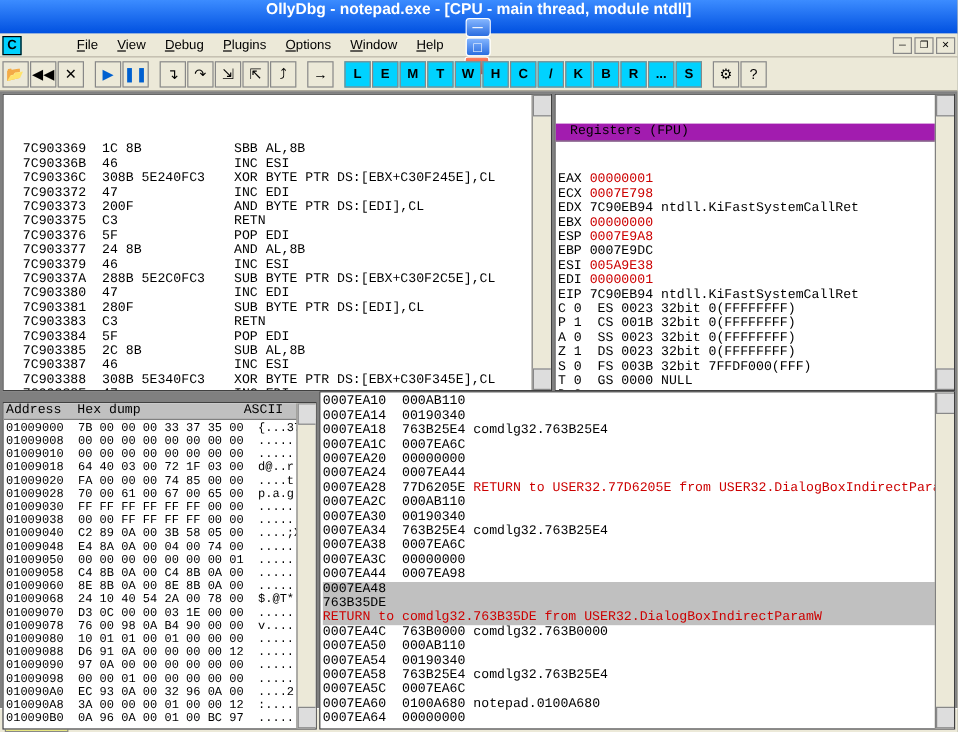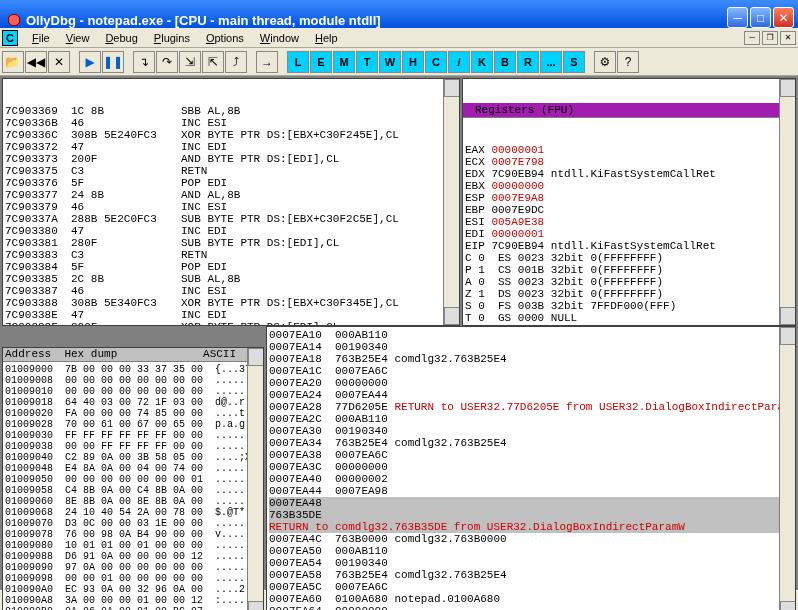--- a/index.html
+++ b/index.html
@@ -1,35 +1,35 @@
 <!DOCTYPE html>
 <html><head>
 <meta charset="utf-8">
 <style>
 * { margin:0; padding:0; box-sizing:border-box; }
 body { font-family:Tahoma,sans-serif; font-size:11px; background:#ece9d8; overflow:hidden; width:798px; height:610px; }
-.titlebar { height:28px; background:linear-gradient(#3c8cff,#0050e0); display:flex; align-items:flex-end; color:#fff; }
+.titlebar { height:28px; background:linear-gradient(#3c8cff,#0050e0); display:flex; align-items:center; color:#fff;flex-direction:column; }
 .app-icon { width:16px; height:16px; margin:0 4px 0 6px; background:radial-gradient(circle,#ff5a5a 45%,#800 47%,#800 55%,transparent 56%);}
 .title { font-weight:bold; font-size:13px; flex:1; }
 .tbtn { width:21px; height:21px; margin-right:2px; border:1px solid #fff; border-radius:3px; display:flex; align-items:center; justify-content:center; font-family:Marlett,Arial; font-size:12px; cursor:pointer;}
 .tmin,.tmax{background:linear-gradient(#85b6ff,#2a6de0);} .tclose{background:linear-gradient(#ff8060,#d03020);margin-right:4px;}
 .menubar { height:20px; background:#ece9d8; display:flex; align-items:center; border-bottom:1px solid #aca899; padding-left:2px;}
 .c-icon { width:16px; height:16px; background:#00d2ff; border:1px solid #000; display:flex; align-items:center; justify-content:center; font-weight:bold; font-size:11px; margin-right:6px; color:#000;}
 .menu { padding:2px 8px; cursor:pointer;}
 .mdi-btns { margin-left:auto; display:flex; margin-right:2px;}
 .mdi-btn { width:16px; height:14px; border:1px solid #888; background:#ece9d8; margin-left:2px; font-size:8px; display:flex; align-items:center; justify-content:center; cursor:pointer;}
 .toolbar { height:28px; background:#ece9d8; display:flex; align-items:center; border-bottom:1px solid #aca899; padding:2px;}
 .tbn { width:22px; height:22px; border:1px solid #888; background:#ece9d8; margin-right:1px; display:flex; align-items:center; justify-content:center; cursor:pointer; font-size:12px;}
 .tbn.cyan{background:#00d2ff; font-weight:bold; font-size:11px; color:#000;}
 .sep{width:8px;}
 .workarea { height:514px; display:flex; flex-direction:column; background:#808080; padding:2px;}
 .top-split { display:flex; height:248px; }
 .bot-split { display:flex; height:320px; margin-top:0;align-items:flex-end;}
 .pane { background:#fff; border:1px solid #404040; overflow:hidden; position:relative;}
-.disasm { width:458px; font-family:'Courier New',monospace; font-size:11px; line-height:12px; padding:2px; white-space:pre; overflow:hidden;}
+.disasm { width:458px; font-family:'Courier New',monospace; font-size:11px; line-height:12px; padding:16px; white-space:pre; overflow:hidden;}
 .regs { flex:1; margin-left:2px; font-family:'Courier New',monospace; font-size:11px; line-height:12px; padding:2px; white-space:pre; overflow:hidden;}
 .regs-hdr { background:#a21caf; padding:1px 12px; margin:-2px -2px 2px -2px; border-bottom:1px solid #808080;}
 .dump { width:262px; font-family:'Courier New',monospace; font-size:10px; line-height:11px; overflow:hidden;}
 .dump-hdr { background:#c0c0c0; padding:1px 2px; border-bottom:1px solid #808080; font-size:11px;}
 .dump-body { padding:2px; white-space:pre; overflow:hidden;}
 .stack { flex:1; margin-left:2px; font-family:'Courier New',monospace; font-size:11px; line-height:12px; padding:2px; overflow:hidden;}
 .stk-row { display:flex; white-space:pre;}
 .stk-row.sel { background:#c0c0c0;flex-direction:column;}
 .statusbar { height:20px; background:#ece9d8; border-top:1px solid #fff; display:flex; align-items:center; padding:0 4px; font-size:11px;}
 .st-msg { flex:1; border:1px inset #ccc; padding:2px 4px; margin-right:4px;}
@@ -47,21 +47,21 @@
 <div class="titlebar">
   <div class="app-icon"></div>
   <div class="title">OllyDbg - notepad.exe - [CPU - main thread, module ntdll]</div>
   <div class="tbtn tmin">─</div>
   <div class="tbtn tmax">□</div>
   <div class="tbtn tclose">✕</div>
 </div>
 
 <div class="menubar">
   <div class="c-icon">C</div>
-  <div id="menus" style="display: flex;">
+  <div id="menus" style="display: flex; margin-left: 32px;">
       <div class="menu"><u>F</u>ile</div>
       <div class="menu"><u>V</u>iew</div>
       <div class="menu"><u>D</u>ebug</div>
       <div class="menu"><u>P</u>lugins</div>
       <div class="menu"><u>O</u>ptions</div>
       <div class="menu"><u>W</u>indow</div>
       <div class="menu"><u>H</u>elp</div>
     </div>
   <div class="mdi-btns">
     <div class="mdi-btn">─</div>
@@ -131,21 +131,20 @@
         <div class="stk-row"><span>0007EA18  </span><span>763B25E4 </span><span class="blk">comdlg32.763B25E4</span></div>
         <div class="stk-row"><span>0007EA1C  </span><span>0007EA6C </span><span class="blk"></span></div>
         <div class="stk-row"><span>0007EA20  </span><span>00000000 </span><span class="blk"></span></div>
         <div class="stk-row"><span>0007EA24  </span><span>0007EA44 </span><span class="blk"></span></div>
         <div class="stk-row"><span>0007EA28  </span><span>77D6205E </span><span class="red">RETURN to USER32.77D6205E from USER32.DialogBoxIndirectParamAorW</span></div>
         <div class="stk-row"><span>0007EA2C  </span><span>000AB110 </span><span class="blk"></span></div>
         <div class="stk-row"><span>0007EA30  </span><span>00190340 </span><span class="blk"></span></div>
         <div class="stk-row"><span>0007EA34  </span><span>763B25E4 </span><span class="blk">comdlg32.763B25E4</span></div>
         <div class="stk-row"><span>0007EA38  </span><span>0007EA6C </span><span class="blk"></span></div>
         <div class="stk-row"><span>0007EA3C  </span><span>00000000 </span><span class="blk"></span></div>
-        <div class="stk-row"><span>0007EA40  </span><span>00000002 </span><span class="blk"></span></div>
         <div class="stk-row"><span>0007EA44  </span><span>0007EA98 </span><span class="blk"></span></div>
         <div class="stk-row sel"><span>0007EA48  </span><span>763B35DE </span><span class="red">RETURN to comdlg32.763B35DE from USER32.DialogBoxIndirectParamW</span></div>
         <div class="stk-row"><span>0007EA4C  </span><span>763B0000 </span><span class="blk">comdlg32.763B0000</span></div>
         <div class="stk-row"><span>0007EA50  </span><span>000AB110 </span><span class="blk"></span></div>
         <div class="stk-row"><span>0007EA54  </span><span>00190340 </span><span class="blk"></span></div>
         <div class="stk-row"><span>0007EA58  </span><span>763B25E4 </span><span class="blk">comdlg32.763B25E4</span></div>
         <div class="stk-row"><span>0007EA5C  </span><span>0007EA6C </span><span class="blk"></span></div>
         <div class="stk-row"><span>0007EA60  </span><span>0100A680 </span><span class="blk">notepad.0100A680</span></div>
         <div class="stk-row"><span>0007EA64  </span><span>00000000 </span><span class="blk"></span></div>
         <div class="scroll-v"></div>

